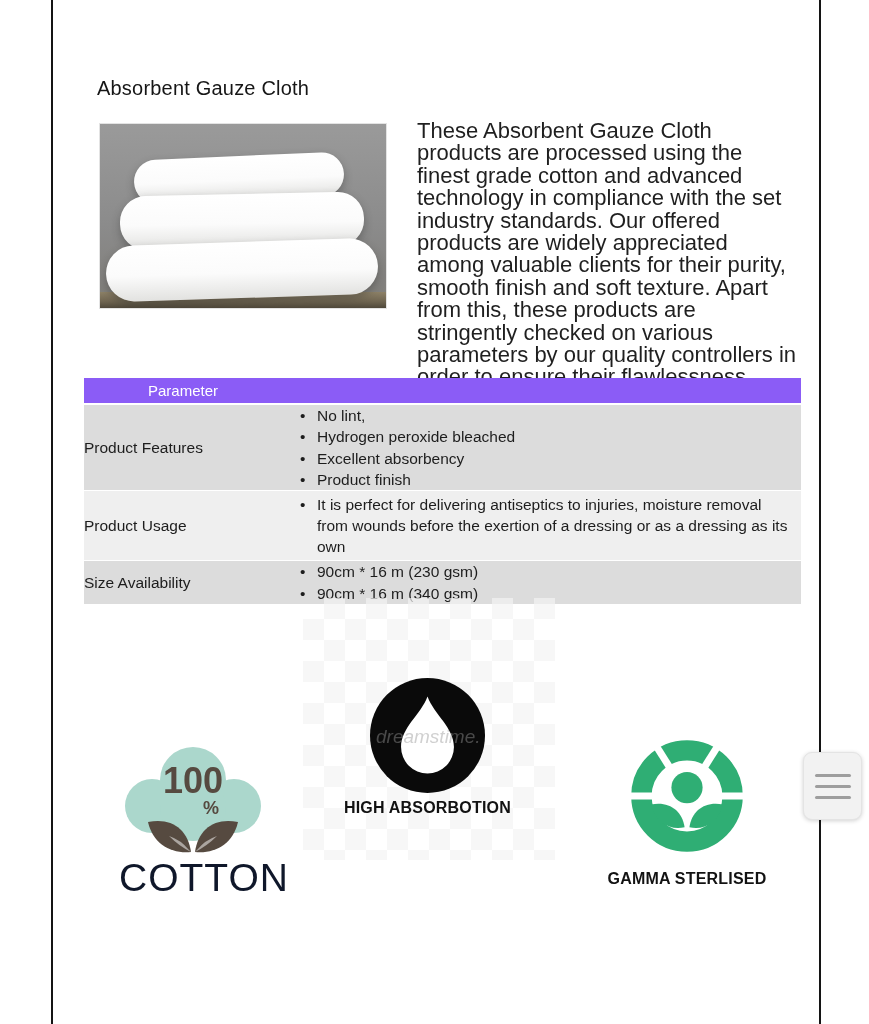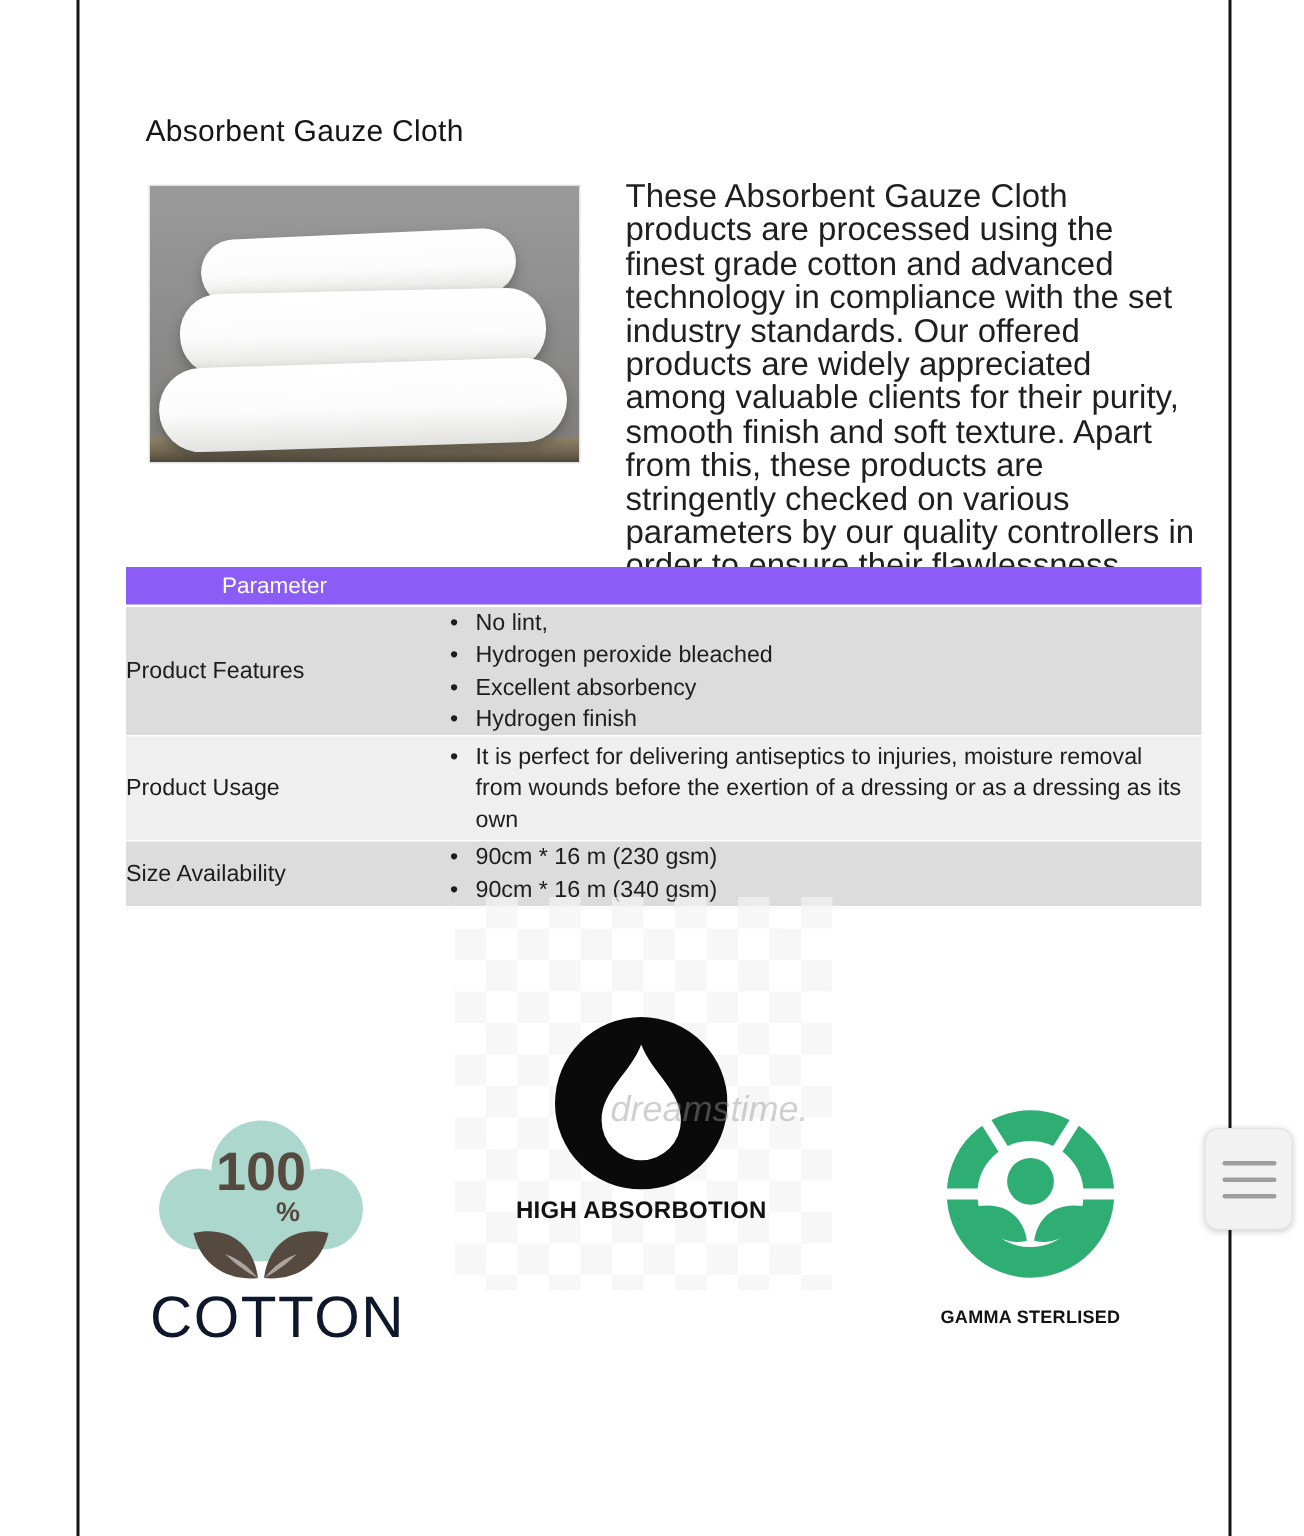--- a/index.html
+++ b/index.html
@@ -46,33 +46,33 @@
   ul.bullets li::before{content:"\2022";position:absolute;left:2px;top:0;}
 
   
   .wm-checker{position:absolute;left:303px;top:598px;width:252px;height:262px;
     background-image:
       linear-gradient(45deg,#f4f4f4 25%,transparent 25%,transparent 75%,#f4f4f4 75%),
       linear-gradient(45deg,#f4f4f4 25%,transparent 25%,transparent 75%,#f4f4f4 75%);
     background-size:42px 42px;background-position:0 0,21px 21px;opacity:0.7;}
 
   
-  .badge-cotton{position:absolute;left:100px;top:740px;width:148px;text-align:center;}
+  .badge-cotton{position:absolute;left:119px;top:740px;width:148px;text-align:center;}
   .cotton-label{font-size:39px;font-weight:400;color:#0f172a;letter-spacing:1px;margin-top:-6px;}
 
   
   .badge-drop{position:absolute;left:340px;top:678px;width:175px;text-align:center;}
   .drop-circle{width:115px;height:115px;margin:0 auto;position:relative;}
-  .drop-wm{position:absolute;left:6px;top:48px;width:163px;font-size:24px;
-           color:rgba(150,150,150,0.45);font-style:italic;text-align:right;pointer-events:none;}
+  .drop-wm{position:absolute;left:6px;top:48px;width:163px;font-size:19px;
+           color:rgba(150,150,150,0.45);font-style:italic;text-align:left;pointer-events:none;}
   .drop-label{font-size:16px;font-weight:bold;color:#121212;margin-top:6px;letter-spacing:0.2px;}
 
   
   .badge-gamma{position:absolute;left:606px;top:736px;width:162px;text-align:center;}
-  .gamma-label{font-size:12px;font-weight:bold;color:#121212;margin-top:10px;letter-spacing:0.2px;}
+  .gamma-label{font-size:16px;font-weight:bold;color:#121212;margin-top:10px;letter-spacing:0.2px;}
 
   
   .menu-btn{position:absolute;left:803px;top:752px;width:57px;height:66px;background:#f2f2f2;
             border:1px solid #e4e4e4;border-radius:9px;box-shadow:0 1px 4px rgba(0,0,0,0.18);
             display:flex;flex-direction:column;justify-content:center;align-items:center;gap:8px;
             cursor:pointer;z-index:5;}
   .menu-btn span{display:block;width:36px;height:3px;background:#9e9e9e;border-radius:2px;}
 </style>
 </head>
 <body>
@@ -98,21 +98,21 @@
       <div class="col-param">Parameter</div>
     </div>
 
     <div class="t-row row-a row-features">
       <div class="col-param">Product Features</div>
       <div class="col-desc">
         <ul class="bullets">
           <li>No lint,</li>
           <li>Hydrogen peroxide bleached</li>
           <li>Excellent absorbency</li>
-          <li>Hydrogen finish</li>
+          <li>Product finish</li>
         </ul>
       </div>
     </div>
 
     <div class="t-row row-b row-usage">
       <div class="col-param">Product Usage</div>
       <div class="col-desc">
         <ul class="bullets">
           <li>It is perfect for delivering antiseptics to injuries, moisture removal from wounds before the exertion of a dressing or as a dressing as its own</li>
         </ul>

